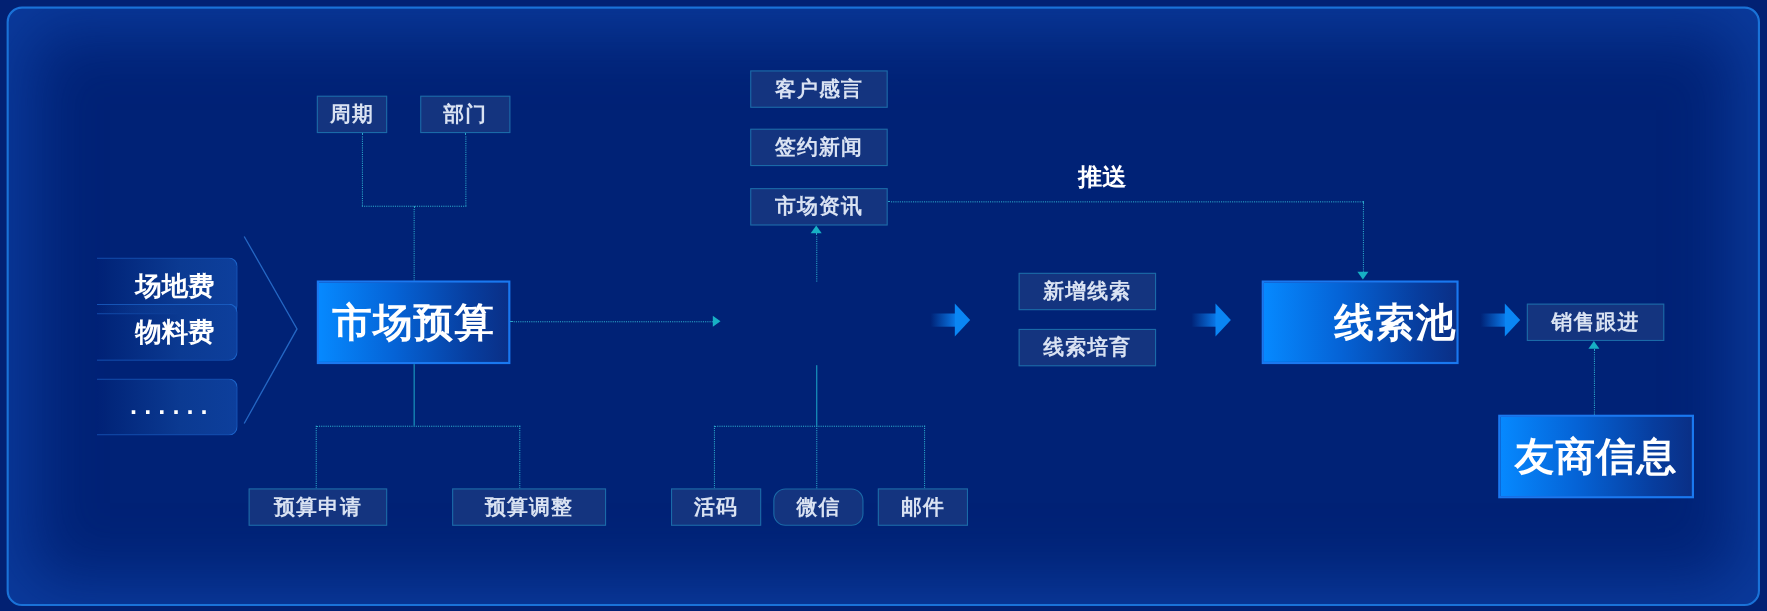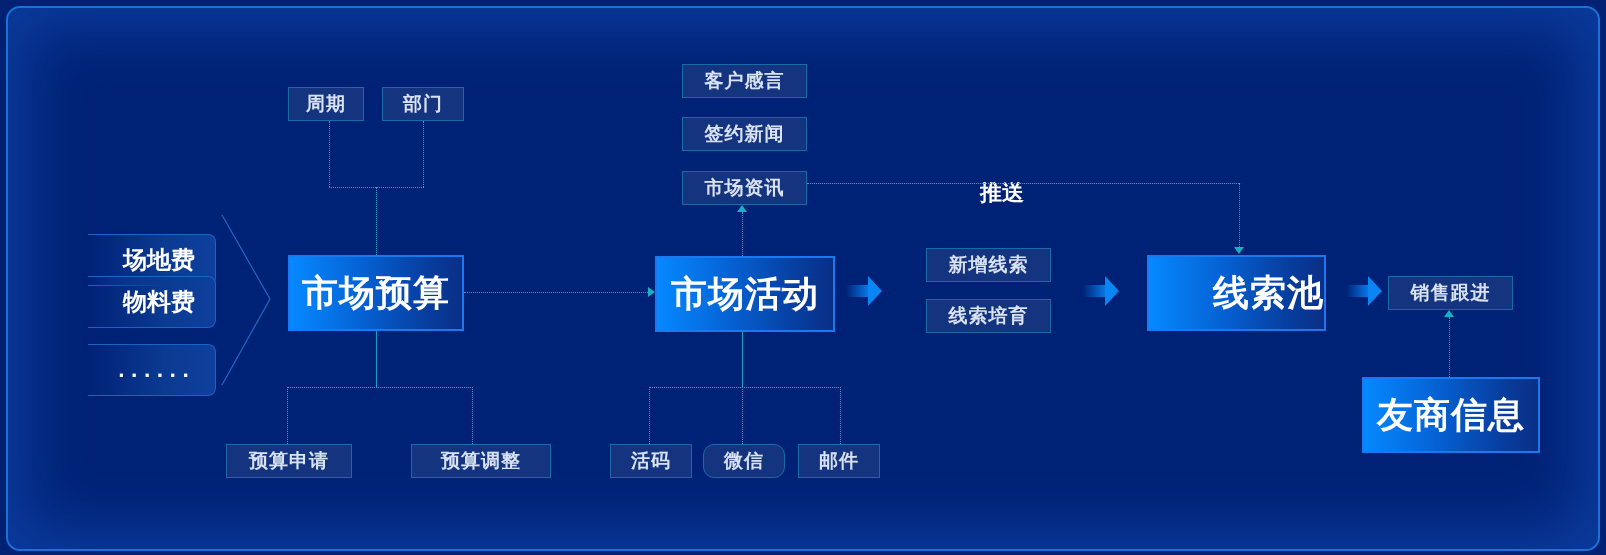--- a/index.html
+++ b/index.html
@@ -57,21 +57,21 @@
   .flow-arrow .shaft {
     position: absolute; left: 0; top: 9px; width: 24px; height: 12px;
     background: linear-gradient(90deg, rgba(6,110,230,0) 0%, #0a7ef0 100%);
   }
   .flow-arrow .head {
     position: absolute; left: 22px; top: 0; width: 0; height: 0;
     border-top: 15px solid transparent; border-bottom: 15px solid transparent;
     border-left: 14px solid #0a86f4;
   }
 
-  .push-label { position: absolute; color: #ffffff; font-size: 22px; font-weight: bold; margin-top: 32px; }
+  .push-label { position: absolute; color: #ffffff; font-size: 22px; font-weight: bold; }
   .dots { color: #ffffff; font-size: 18px; letter-spacing: 6px; font-weight: bold; }
 </style>
 </head>
 <body>
 
 <div class="frame">
 
   <div class="cost-item" style="top:198px;margin-top:28px;">
       <span>场地费</span>
     </div>
@@ -79,21 +79,21 @@
       <span>物料费</span>
     </div>
   <div class="cost-item" style="top:336px;">
       <span class="dots">......</span>
     </div>
 
   <svg class="abs" style="left:210px; top:205px;" width="60" height="180">
     <polyline points="4,2 52,86 4,172" fill="none" stroke="#2a72d0" stroke-width="1.2" opacity="0.85"></polyline>
   </svg>
 
-  <div class="tag" style="left:280px; top:79px; width:76px;">
+  <div class="tag" style="left:280px; top:79px; width:64px;">
       <span>周期</span>
     </div>
   <div class="tag" style="left:374px; top:79px; width:82px;">
       <span>部门</span>
     </div>
   <div class="dline-v" style="left:321px; top:113px; height:66px;"></div>
   <div class="dline-v" style="left:415px; top:113px; height:66px;"></div>
   <div class="dline-h" style="left:321px; top:179px; width:95px;"></div>
   <div class="dline-v" style="left:368px; top:179px; height:68px;"></div>
 
@@ -120,23 +120,20 @@
     </div>
   <div class="tag" style="left:674px; top:109px; width:125px;">
       <span>签约新闻</span>
     </div>
   <div class="tag" style="left:674px; top:163px; width:125px;">
       <span>市场资讯</span>
     </div>
   <div class="tri-up" style="left:729px; top:197px;"></div>
   <div class="dline-v" style="left:734px; top:204px; height:44px;"></div>
 
-  <div class="main-box" style="left:647px; top:248px; width:180px;">
-      <span>市场活动</span>
-    </div>
 
   <div class="sline-v" style="left:734px; top:324px; height:55px;"></div>
   <div class="dline-h" style="left:641px; top:379px; width:192px;"></div>
   <div class="dline-v" style="left:641px; top:379px; height:57px;"></div>
   <div class="dline-v" style="left:734px; top:379px; height:57px;"></div>
   <div class="dline-v" style="left:832px; top:379px; height:57px;"></div>
   <div class="tag" style="left:602px; top:436px; width:82px;">
       <span>活码</span>
     </div>
   <div class="tag" style="left:695px; top:436px; width:82px;border-radius:11px;">

